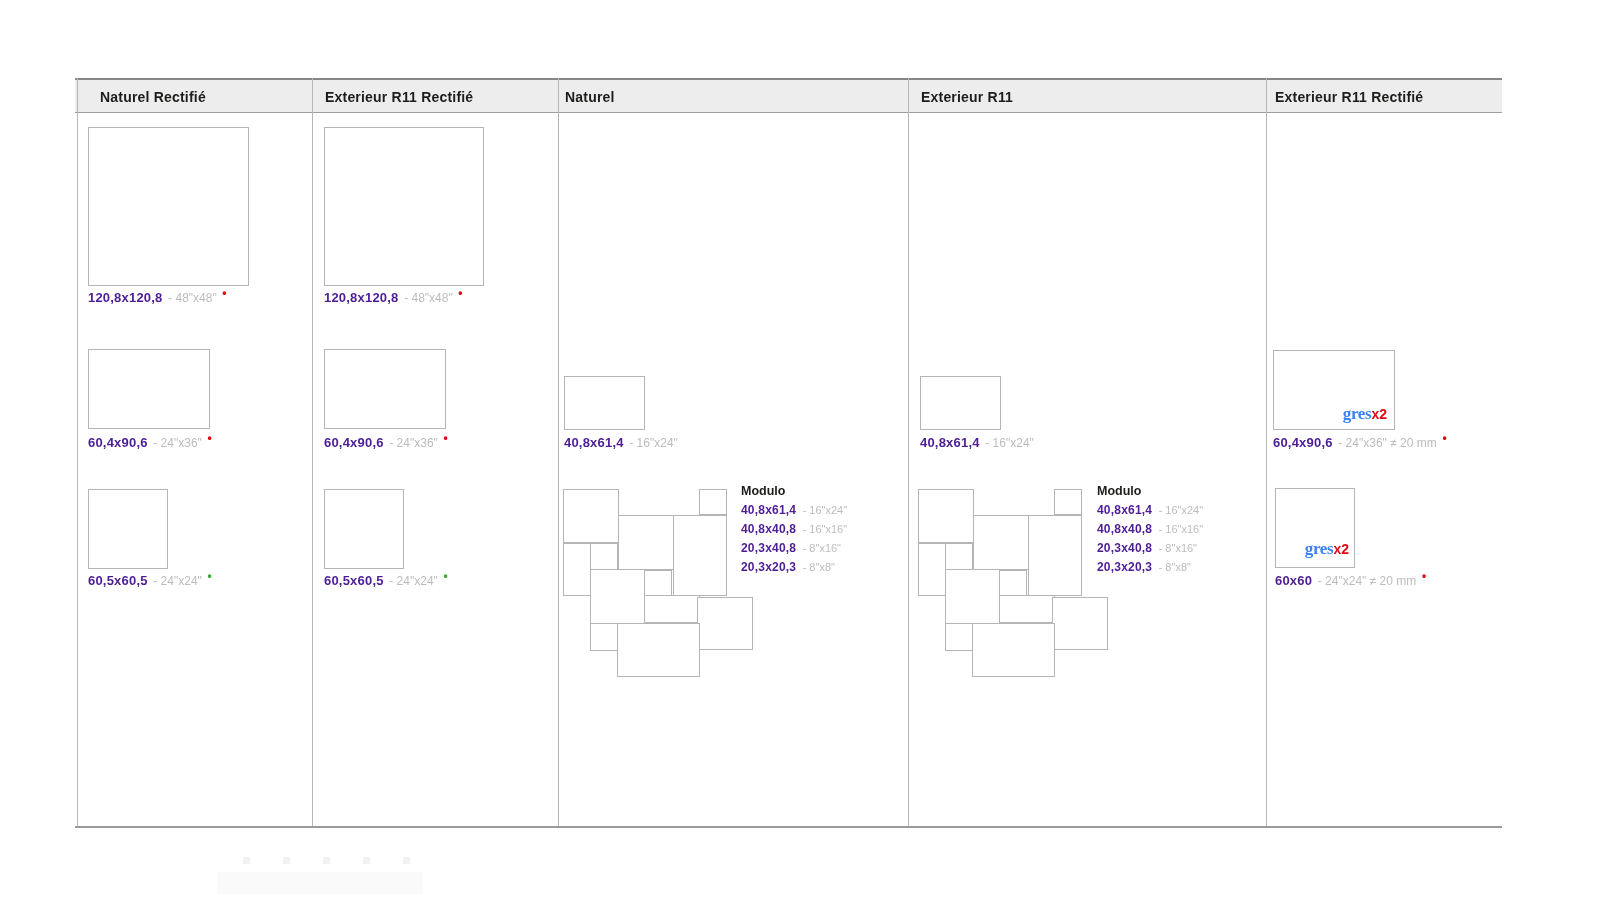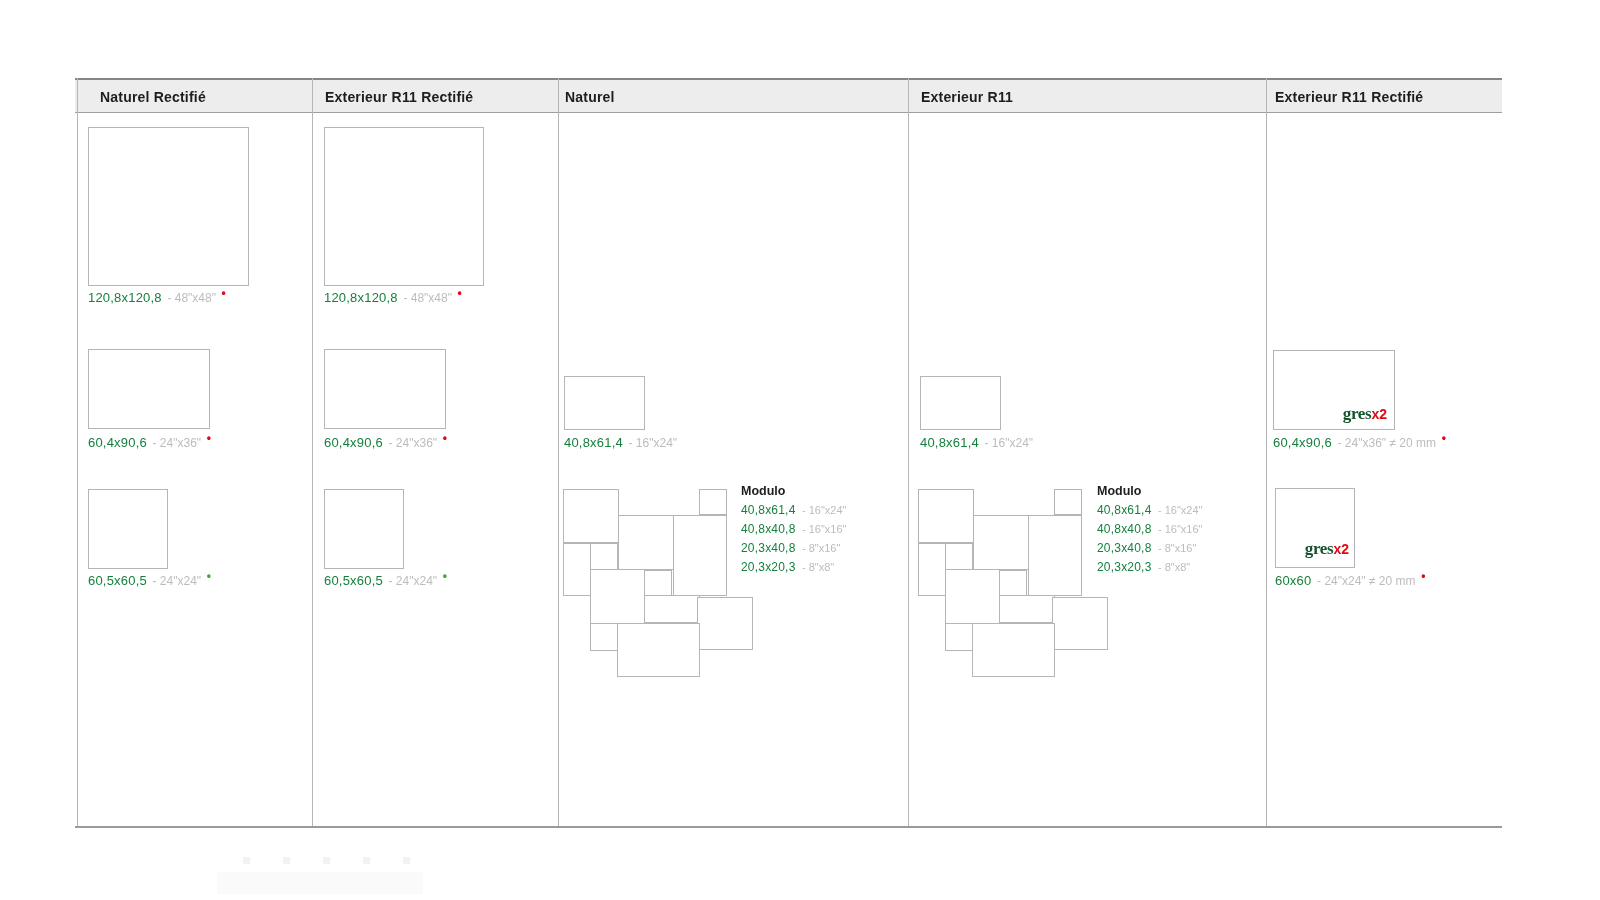--- a/index.html
+++ b/index.html
@@ -5,33 +5,33 @@
   html,body{margin:0;padding:0;background:#fff;}
   .canvas{position:relative;width:1600px;height:900px;background:#ffffff;overflow:hidden;
           font-family:"Liberation Sans",sans-serif;-webkit-font-smoothing:antialiased;}
   .hdr-band{position:absolute;left:75px;top:78px;width:1427px;height:35px;background:#ededed;
             border-top:2px solid #868686;border-bottom:1px solid #9e9e9e;box-sizing:border-box;}
   .hdr-label{position:absolute;top:89px;font-size:14px;font-weight:700;color:#1d1d1b;letter-spacing:.2px;white-space:nowrap;}
   .vline{position:absolute;top:78px;height:749px;width:1px;background:#b6b6b6;}
   .bottom-line{position:absolute;left:75px;top:826px;width:1427px;height:2px;background:#9a9a9a;}
   .tile{position:absolute;background:#fff;border:1px solid #b5b5b5;box-sizing:border-box;}
   .tile-label{position:absolute;font-size:13px;white-space:nowrap;}
-  .sz{font-weight:400;color:#15803d;letter-spacing:.2px;text-align:center;}
+  .sz{font-weight:700;color:#4c1d95;letter-spacing:.2px;text-align:center;}
   .in{color:#bcbcbc;font-size:12px;margin-left:2px;}
   .dot{position:relative;top:-5px;font-size:12px;margin-left:2px;font-weight:700;}
   .dot.red{color:#e30613;}
   .dot.green{color:#3aa935;}
   .modulo{position:absolute;width:190px;height:189px;}
   .mrect{position:absolute;border:1px solid #b5b5b5;background:#fff;box-sizing:border-box;}
   .modulo-info{position:absolute;line-height:18px;white-space:nowrap;}
   .m-title{font-size:12.5px;font-weight:700;color:#1d1d1b;}
   .m-row .sz{font-size:12px;}
   .m-row .in{font-size:11px;}
   .greslogo{position:absolute;white-space:nowrap;line-height:1;}
-  .greslogo .g{font-family:"Liberation Serif",serif;font-weight:700;color:#14532d;font-size:17px;letter-spacing:-.3px;margin-top:8px;}
+  .greslogo .g{font-family:"Liberation Serif",serif;font-weight:700;color:#3b82f6;font-size:17px;letter-spacing:-.3px;margin-top:8px;}
   .greslogo .x2{font-weight:700;color:#e30613;font-size:14px;font-family:"Liberation Sans",sans-serif;}
   .wm-band{position:absolute;left:217px;top:872px;width:206px;height:22px;background:#fafafa;}
   .wm-dot{position:absolute;width:7px;height:7px;background:#f2f2f2;top:857px;}
 </style>
 </head>
 <body>
 
 <div class="canvas">
 
   <div class="hdr-band"></div>

